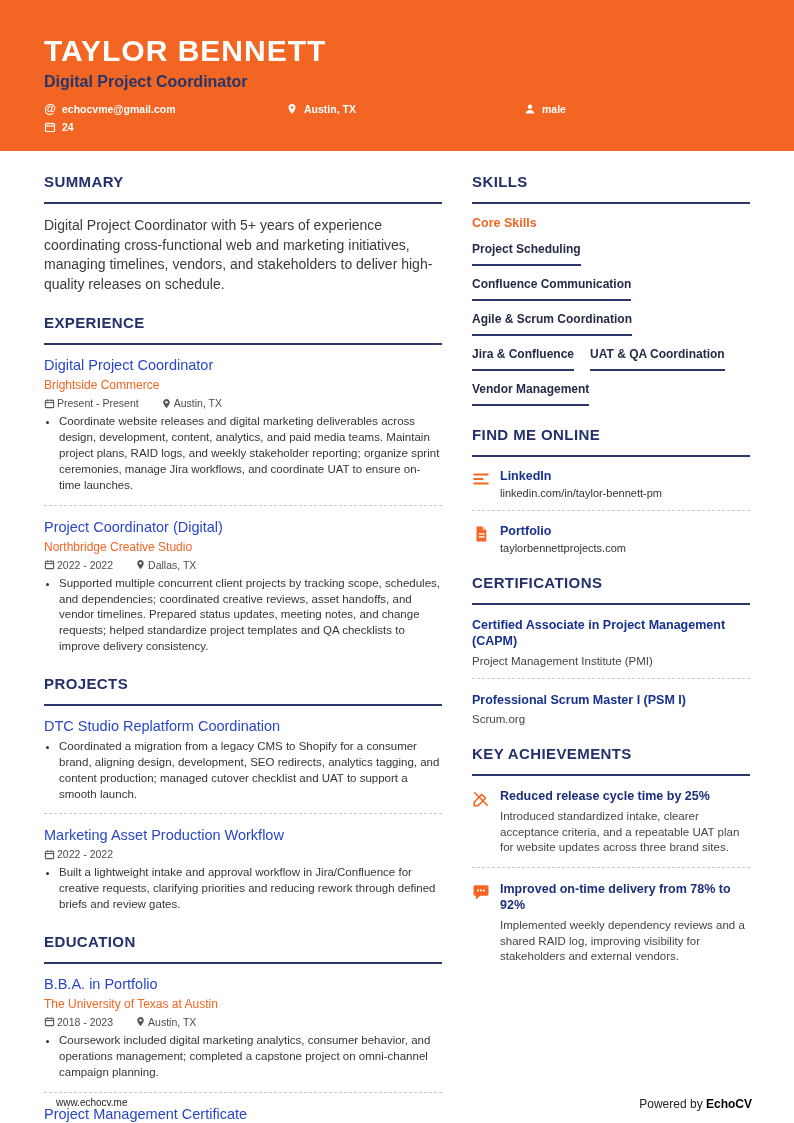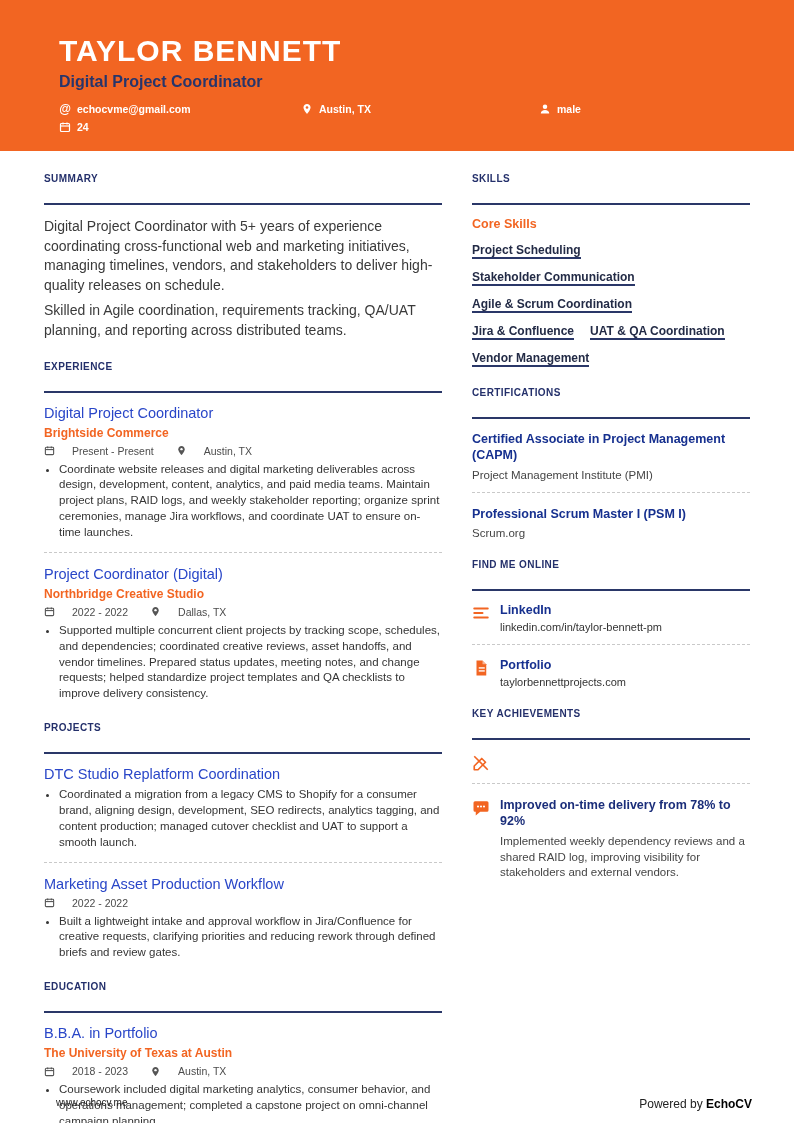--- a/index.html
+++ b/index.html
@@ -6,54 +6,54 @@
     --accent:#F26522;
     --navy:#24306B;
     --blue:#2946C8;
   }
   *{box-sizing:border-box;margin:0;padding:0}
   html,body{background:#ffffff}
   body{font-family:"Liberation Sans",sans-serif;color:#333}
   .page{position:relative;width:794px;height:1123px;margin:0 auto;background:#fff;overflow:hidden}
 
   
-  .hdr{background:var(--accent);padding:34px 46px 18px 59px;color:#fff}
+  .hdr{background:var(--accent);padding:34px 46px 18px 44px;color:#fff}
   .hdr h1{font-size:30px;font-weight:bold;letter-spacing:1px;color:#fff;line-height:1.1}
   .hdr .subtitle{font-size:16px;font-weight:bold;color:#27356B;margin-top:6px}
   .contact-grid{display:grid;grid-template-columns:242px 238px auto;row-gap:6px;margin-top:12px}
   .contact{display:flex;align-items:center;gap:6px;font-size:10.5px;font-weight:bold;color:#fff}
   .contact .cicon{width:12px;height:12px;display:inline-flex;align-items:center;justify-content:center;flex:0 0 auto}
   .contact .cicon svg{width:12px;height:12px}
   .at-glyph{font-size:12px;font-weight:bold;line-height:1}
 
   
   .cols{display:grid;grid-template-columns:398px 278px;column-gap:30px;padding:22px 42px 0 44px}
 
   section{margin-bottom:20px}
-  .sec-title{font-size:10px;font-weight:bold;color:var(--navy);letter-spacing:.4px;
-    border-bottom:2.5px solid #2A3768;padding-bottom:19px;margin-bottom:12px}
+  .sec-title{font-size:15px;font-weight:bold;color:var(--navy);letter-spacing:.4px;
+    border-bottom:2.5px solid #2A3768;padding-bottom:12px;margin-bottom:12px}
 
   .body-text{font-size:14px;line-height:1.4;color:#3a3a3a;margin-bottom:6px}
 
   .entry{margin-bottom:6px}
   .entry-title{font-size:14.5px;font-weight:normal;color:var(--blue);margin-bottom:5px}
-  .entry-company{font-size:12px;font-weight:bold;color:var(--accent);margin-bottom:5px}
+  .entry-company{font-size:12px;font-weight:normal;color:var(--accent);margin-bottom:5px}
   .meta-row{display:flex;gap:22px;align-items:center;margin-bottom:5px}
-  .meta{display:inline-flex;align-items:center;gap:17px;font-size:10.5px;color:#4c4c4c}
+  .meta{display:inline-flex;align-items:center;gap:2px;font-size:10.5px;color:#4c4c4c}
   .meta svg{width:11px;height:11px;color:#555}
   ul.bullets{margin:2px 0 0 15px}
   ul.bullets li{font-size:11.5px;line-height:1.38;color:#353535;margin-bottom:2px}
 
   .dashed{border-top:1px dashed #c9c9c9;margin:11px 0 13px}
 
   
   .skill-group{font-size:12.5px;font-weight:bold;color:var(--accent);margin-bottom:12px}
   .skill-list{display:flex;flex-wrap:wrap;column-gap:16px;row-gap:11px}
   .skill{display:inline-block;font-size:12px;font-weight:bold;color:#232B46;
-    padding-bottom:0;border-bottom:2px solid #2A3768;white-space:nowrap}
+    padding-bottom:8px;border-bottom:2px solid #2A3768;white-space:nowrap}
 
   .cert-name{font-size:12.5px;font-weight:bold;color:#16308F;line-height:1.3;margin-bottom:5px}
   .cert-issuer{font-size:11.5px;color:#454545}
 
   .online-row{display:flex;gap:10px;align-items:flex-start}
   .online-icon{width:18px;height:18px;color:var(--accent);flex:0 0 auto;margin-top:1px}
   .online-icon svg{width:18px;height:18px}
   .online-label{font-size:12.5px;font-weight:bold;color:#16308F;margin-bottom:4px}
   .online-url{font-size:11px;color:#333}
 
@@ -114,21 +114,20 @@
     </div>
   </header>
 
   <div class="cols">
 
     <div class="col-left">
 
       <section>
         <h2 class="sec-title">SUMMARY</h2>
         <p class="body-text">Digital Project Coordinator with 5+ years of experience coordinating cross-functional web and marketing initiatives, managing timelines, vendors, and stakeholders to deliver high-quality releases on schedule.</p>
-        <p class="body-text">Skilled in Agile coordination, requirements tracking, QA/UAT planning, and reporting across distributed teams.</p>
       </section>
 
       <section>
         <h2 class="sec-title">EXPERIENCE</h2>
 
         <article class="entry">
           <h3 class="entry-title">Digital Project Coordinator</h3>
           <div class="entry-company">Brightside Commerce</div>
           <div class="meta-row">
             <span class="meta">
@@ -252,38 +251,25 @@
 
     </div>
 
     <div class="col-right">
 
       <section>
         <h2 class="sec-title">SKILLS</h2>
         <div class="skill-group">Core Skills</div>
         <div class="skill-list">
           <span class="skill">Project Scheduling</span>
-          <span class="skill">Stakeholder Communication</span>
+          <span class="skill">Confluence Communication</span>
           <span class="skill">Agile &amp; Scrum Coordination</span>
           <span class="skill">Jira &amp; Confluence</span>
           <span class="skill">UAT &amp; QA Coordination</span>
           <span class="skill">Vendor Management</span>
-        </div>
-      </section>
-
-      <section>
-        <h2 class="sec-title">CERTIFICATIONS</h2>
-        <div>
-          <div class="cert-name">Certified Associate in Project Management (CAPM)</div>
-          <div class="cert-issuer">Project Management Institute (PMI)</div>
-        </div>
-        <div class="dashed"></div>
-        <div>
-          <div class="cert-name">Professional Scrum Master I (PSM I)</div>
-          <div class="cert-issuer">Scrum.org</div>
         </div>
       </section>
 
       <section>
         <h2 class="sec-title">FIND ME ONLINE</h2>
         <div class="online-row">
           <span class="online-icon">
             <svg viewBox="0 0 24 24" fill="none" stroke="currentColor" stroke-width="2.6" stroke-linecap="round">
                 <line x1="3" y1="6" x2="21" y2="6"></line>
                 <line x1="3" y1="12" x2="14" y2="12"></line>
@@ -306,27 +292,44 @@
               </svg>
           </span>
           <span>
             <div class="online-label">Portfolio</div>
             <div class="online-url">taylorbennettprojects.com</div>
           </span>
         </div>
       </section>
 
       <section>
+        <h2 class="sec-title">CERTIFICATIONS</h2>
+        <div>
+          <div class="cert-name">Certified Associate in Project Management (CAPM)</div>
+          <div class="cert-issuer">Project Management Institute (PMI)</div>
+        </div>
+        <div class="dashed"></div>
+        <div>
+          <div class="cert-name">Professional Scrum Master I (PSM I)</div>
+          <div class="cert-issuer">Scrum.org</div>
+        </div>
+      </section>
+
+      <section>
         <h2 class="sec-title">KEY ACHIEVEMENTS</h2>
         <div class="ach-row">
           <span class="ach-icon">
             <svg viewBox="0 0 24 24" fill="none" stroke="currentColor" stroke-width="2.2" stroke-linejoin="round">
                 <path d="M13 6l5 5L8 21H3v-5z"></path>
                 <path d="M3 3l18 18"></path>
               </svg>
+          </span>
+          <span>
+            <div class="ach-title">Reduced release cycle time by 25%</div>
+            <div class="ach-body">Introduced standardized intake, clearer acceptance criteria, and a repeatable UAT plan for website updates across three brand sites.</div>
           </span>
         </div>
         <div class="dashed"></div>
         <div class="ach-row">
           <span class="ach-icon">
             <svg viewBox="0 0 24 24">
                 <path d="M4 3h16a2 2 0 0 1 2 2v10a2 2 0 0 1-2 2h-9l-6 5v-5H4a2 2 0 0 1-2-2V5a2 2 0 0 1 2-2z" fill="currentColor"></path>
                 <circle cx="8" cy="10" r="1.4" fill="#fff"></circle>
                 <circle cx="12" cy="10" r="1.4" fill="#fff"></circle>
                 <circle cx="16" cy="10" r="1.4" fill="#fff"></circle>

